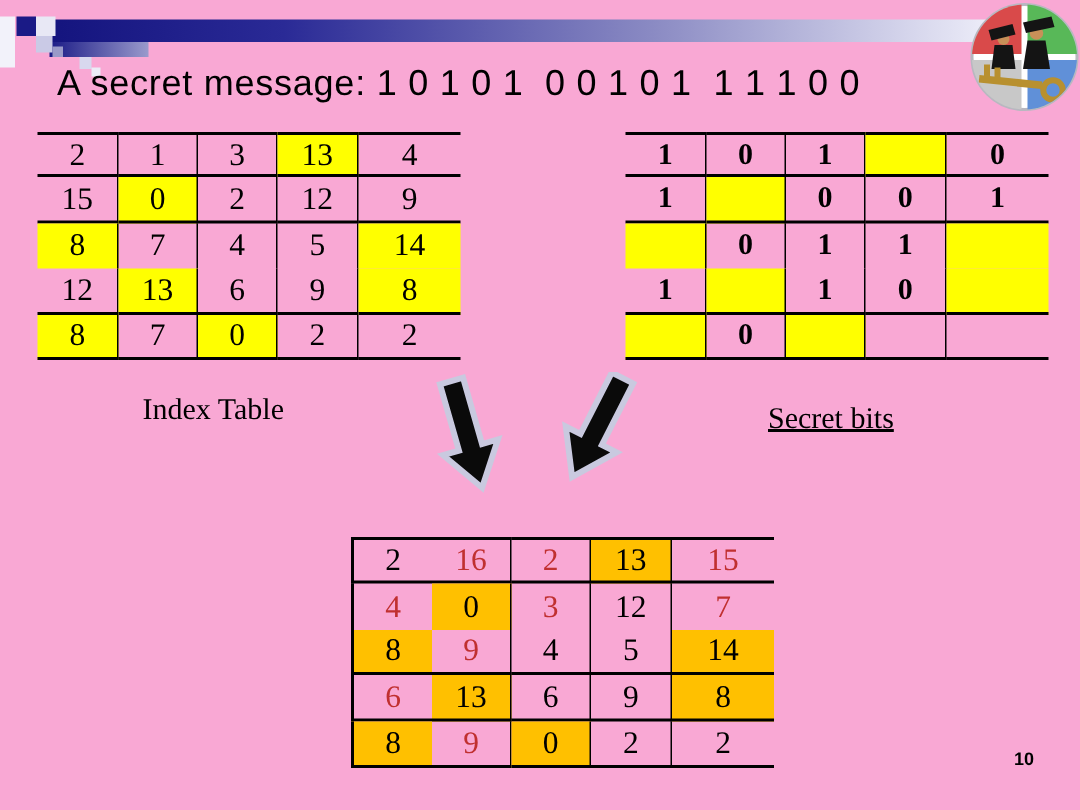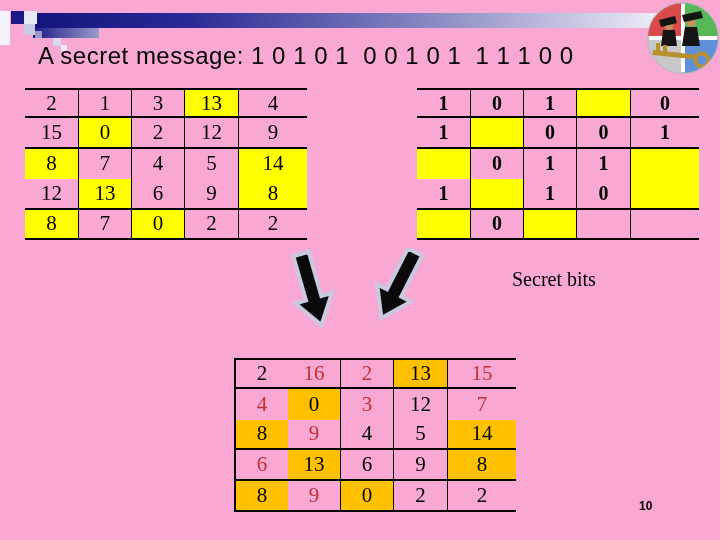--- a/index.html
+++ b/index.html
@@ -27,25 +27,25 @@
 
   .tbl{position:absolute;display:grid;grid-template-columns:54px 53px 53px 54px 68px;
        font-family:"Liberation Serif",serif;font-size:21px;color:#000;}
   .tbl .cell{display:flex;align-items:center;justify-content:center;box-sizing:border-box;}
   .tbl-index{left:25px;top:88px;grid-template-rows:repeat(5,30.4px);}
   .tbl-secret{left:417px;top:88px;grid-template-rows:repeat(5,30.4px);font-weight:bold;font-size:20px;}
   .tbl-stego{left:234px;top:358px;grid-template-rows:repeat(5,30.8px);}
 
   .caption{position:absolute;font-family:"Liberation Serif",serif;font-size:20px;color:#000;}
   .cap-index{left:95px;top:262px;}
-  .cap-secret{left:512px;top:268px;}
+  .cap-secret{left:512px;top:268px;text-decoration:underline;}
 
   .arrows{position:absolute;left:255px;top:248px;}
 
-  .pagenum{position:absolute;left:639px;top:499px;font-size:12px;font-weight:bold;color:#000;}
+  .pagenum{position:absolute;left:676px;top:499px;font-size:12px;font-weight:bold;color:#000;}
 </style>
 </head>
 <body>
 
 <div class="slide">
 
   <div class="band"></div>
   <div class="band2"></div>
   <div class="sq sq1"></div>
   <div class="sq sq2"></div>
@@ -159,20 +159,21 @@
       <div class="cell" style="border-bottom: 2px solid rgb(0, 0, 0); border-right: 1.5px solid rgb(0, 0, 0);">6</div>
       <div class="cell" style="border-bottom: 2px solid rgb(0, 0, 0); border-right: 1.5px solid rgb(0, 0, 0);">9</div>
       <div class="cell" style="border-bottom: 2px solid rgb(0, 0, 0); background: rgb(255, 192, 0);">8</div>
       <div class="cell" style="border-bottom: 2px solid rgb(0, 0, 0); border-left: 2px solid rgb(0, 0, 0); background: rgb(255, 192, 0);">8</div>
       <div class="cell" style="border-bottom: 2px solid rgb(0, 0, 0); border-right: 1.5px solid rgb(0, 0, 0); color: rgb(192, 48, 48);">9</div>
       <div class="cell" style="border-bottom: 2px solid rgb(0, 0, 0); border-right: 1.5px solid rgb(0, 0, 0); background: rgb(255, 192, 0);">0</div>
       <div class="cell" style="border-bottom: 2px solid rgb(0, 0, 0); border-right: 1.5px solid rgb(0, 0, 0);">2</div>
       <div class="cell" style="border-bottom: 2px solid rgb(0, 0, 0);">2</div>
     </div>
 
+  <div class="caption cap-index">Index Table</div>
   <div class="caption cap-secret">Secret bits</div>
 
   <svg class="arrows" width="200" height="100" viewBox="0 0 200 100">
     <g transform="translate(46,6) rotate(-16)">
       <path d="M -8 0 L 8 0 L 8 46 L 19 46 L 0 74 L -19 46 L -8 46 Z" fill="#0a0a0a" stroke="#c9c9df" stroke-width="4" stroke-linejoin="miter"></path>
     </g>
     <g transform="translate(160,4) rotate(27)">
       <path d="M -8 0 L 8 0 L 8 46 L 19 46 L 0 74 L -19 46 L -8 46 Z" fill="#0a0a0a" stroke="#c9c9df" stroke-width="4" stroke-linejoin="miter"></path>
     </g>
   </svg>

